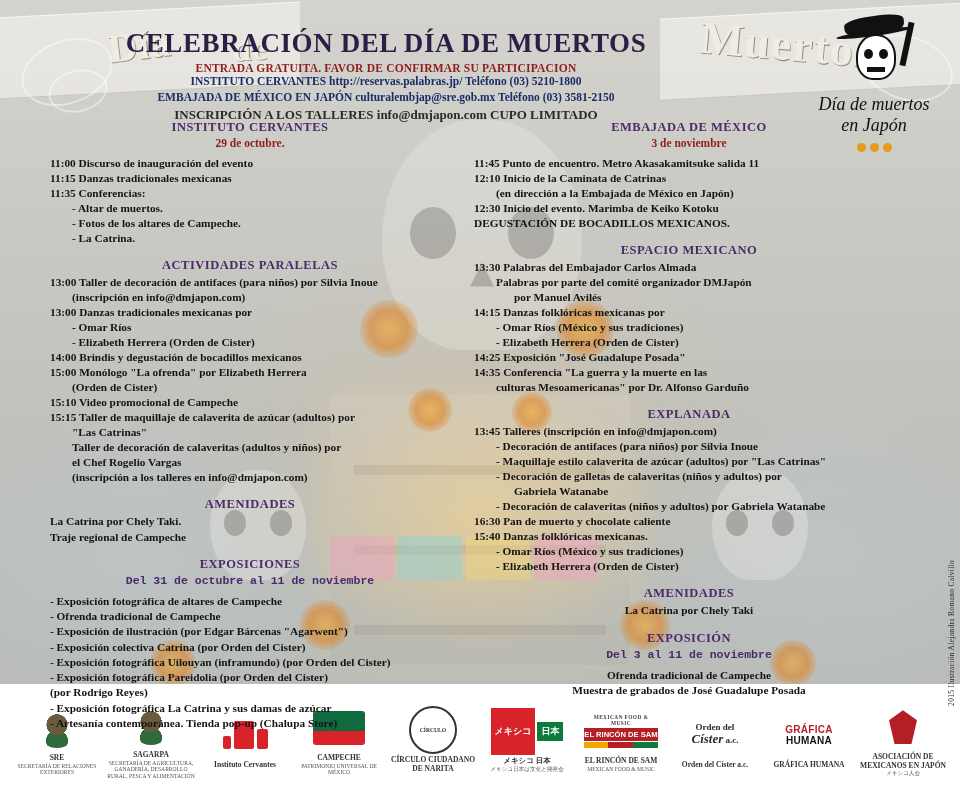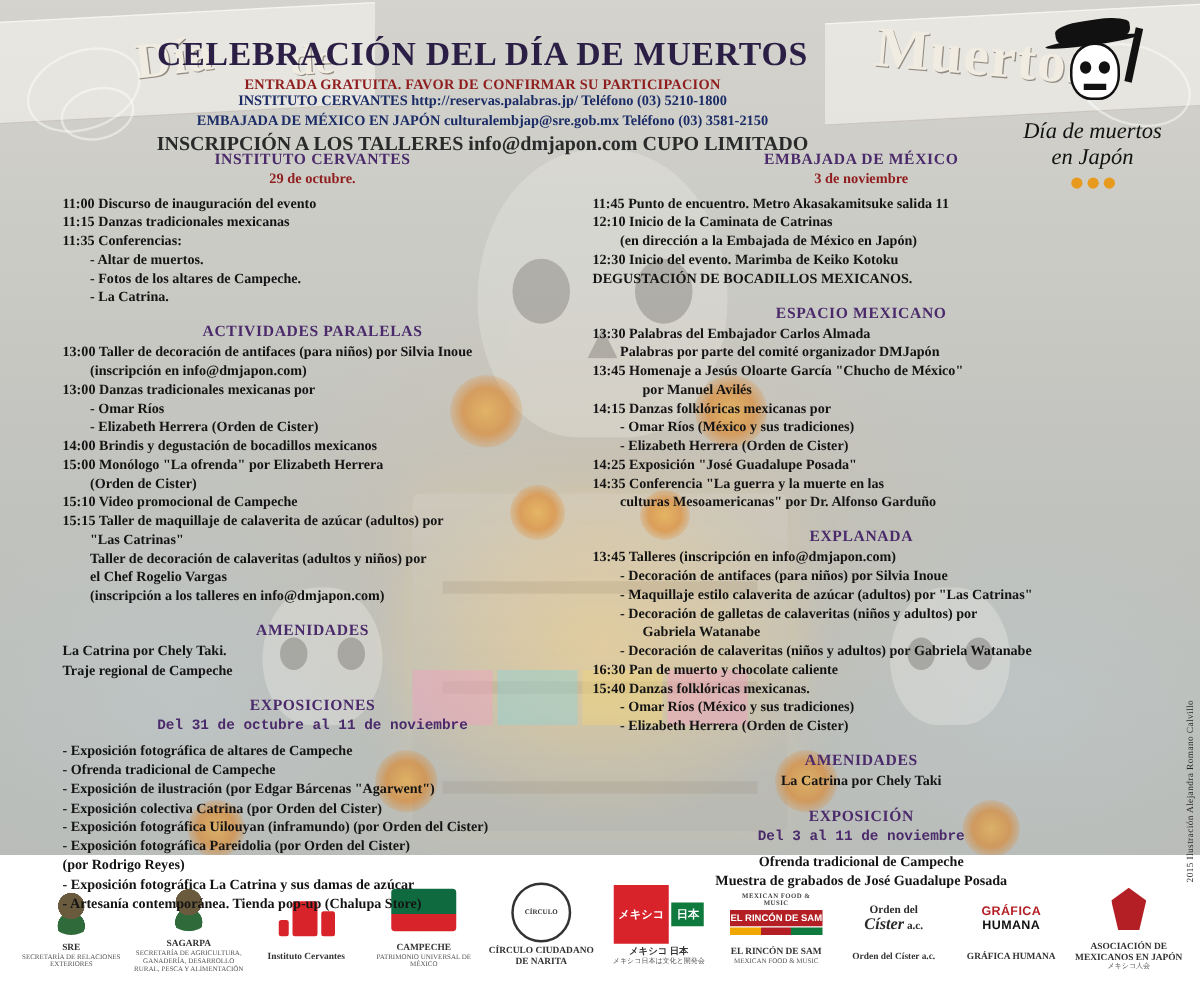--- a/index.html
+++ b/index.html
@@ -69,21 +69,21 @@
   }
 
   
   .header{position:absolute;left:0;top:28px;width:772px;text-align:center;z-index:6;}
   .main-title{
     font-size:27px;font-weight:bold;color:#2b1f46;letter-spacing:.6px;
     font-variant:small-caps;
   }
   .sub-red{font-size:11.5px;font-weight:bold;color:#8f1d1d;margin-top:3px;letter-spacing:.2px;}
   .sub-navy{font-size:11.5px;font-weight:bold;color:#1b2c66;line-height:1.35;}
-  .sub-dark{font-size:16px;font-weight:bold;color:#2a2a2a;margin-top:2px;}
+  .sub-dark{font-size:13px;font-weight:bold;color:#2a2a2a;margin-top:2px;}
 
   
   .dm-logo{position:absolute;right:22px;top:18px;width:128px;height:130px;text-align:center;z-index:7;}
   .dm-logo .catrina{
     width:64px;height:72px;margin:0 auto;position:relative;
   }
   .dm-logo .hat{position:absolute;left:2px;top:-2px;width:60px;height:16px;background:#111;border-radius:40% 40% 6px 6px;transform:rotate(-8deg);}
   .dm-logo .hatbrim{position:absolute;left:-6px;top:12px;width:76px;height:6px;background:#111;border-radius:50%;transform:rotate(-8deg);}
   .dm-logo .face{position:absolute;left:14px;top:16px;width:36px;height:42px;background:#fff;border:2px solid #111;border-radius:48% 48% 42% 42%;}
   .dm-logo .face .e{position:absolute;top:30%;width:9px;height:10px;border-radius:50%;background:#111;}
@@ -286,21 +286,20 @@
       <li class="ind0">12:10 Inicio de la Caminata de Catrinas</li>
       <li class="ind1">(en dirección a la Embajada de México en Japón)</li>
       <li class="ind0">12:30 Inicio del evento. Marimba de Keiko Kotoku</li>
       <li class="ind0">DEGUSTACIÓN DE BOCADILLOS MEXICANOS.</li>
     </ul>
 
   <div class="sec-title">ESPACIO MEXICANO</div>
   <ul class="lines" id="right-espacio">
       <li class="ind0">13:30 Palabras del Embajador Carlos Almada</li>
       <li class="ind1">Palabras por parte del comité organizador DMJapón</li>
-      <li class="ind0">13:45 Homenaje a Jesús Oloarte García "Chucho de México"</li>
       <li class="ind2">por Manuel Avilés</li>
       <li class="ind0">14:15 Danzas folklóricas mexicanas por</li>
       <li class="ind1">- Omar Ríos (México y sus tradiciones)</li>
       <li class="ind1">- Elizabeth Herrera (Orden de Cister)</li>
       <li class="ind0">14:25 Exposición "José Guadalupe Posada"</li>
       <li class="ind0">14:35 Conferencia "La guerra y la muerte en las</li>
       <li class="ind1">culturas Mesoamericanas" por Dr. Alfonso Garduño</li>
     </ul>
 
   <div class="sec-title">EXPLANADA</div>

